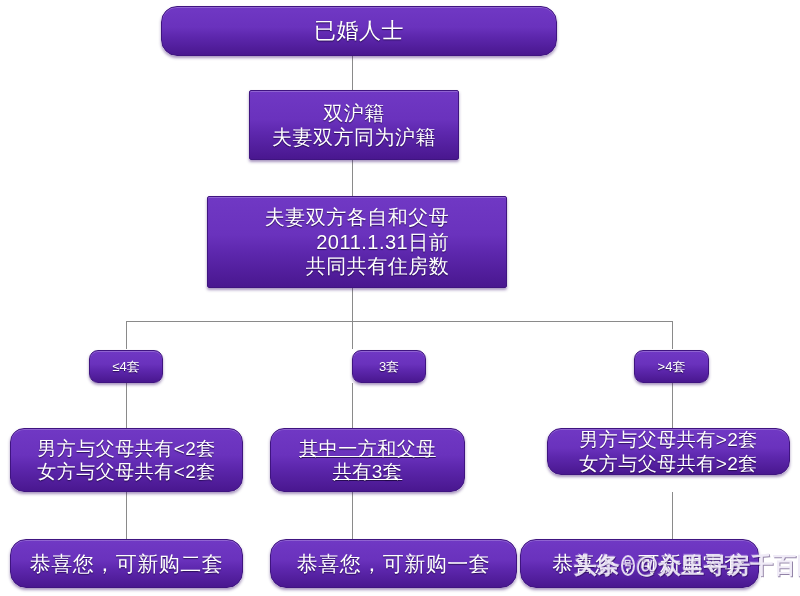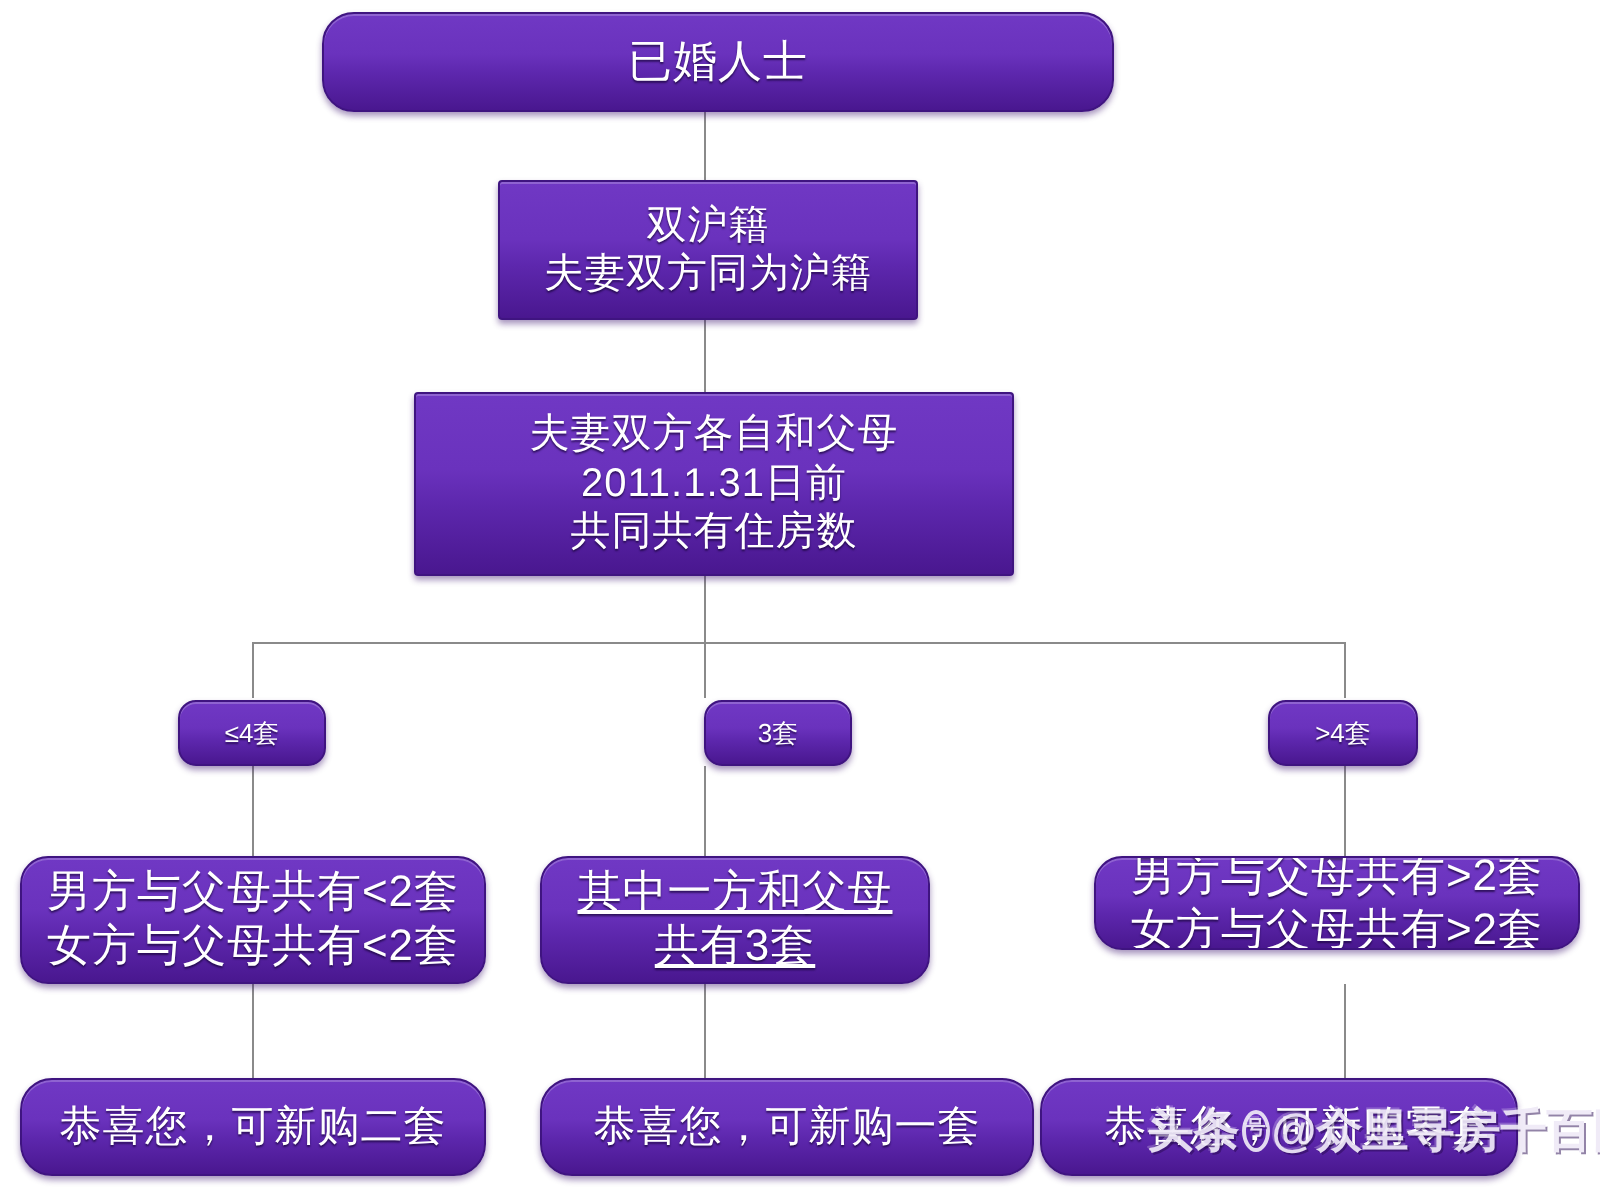--- a/index.html
+++ b/index.html
@@ -60,21 +60,21 @@
   .node.stage {
     font-size: 20px;
   }
   .node.branch-label {
     border-radius: 9px;
     font-size: 13px;
     letter-spacing: 0;
     padding: 0 17px;
   }
   .node.cond {
-    font-size: 22px;
+    font-size: 19px;
     border-radius: 14px;
   }
   .node.result {
     font-size: 21px;
     border-radius: 16px;
   }
 
   
   .watermark {
     position: absolute;
@@ -124,21 +124,21 @@
 
   <div class="line-v" style="left:126px; top:492px; height:47px;"></div>
   <div class="line-v" style="left:352px; top:492px; height:47px;"></div>
   <div class="line-v" style="left:672px; top:492px; height:47px;"></div>
 
   <div class="node root" style="left:161px; top:6px; width:396px; height:50px;">已婚人士</div>
 
   <div class="node stage" style="left:249px; top:90px; width:210px; height:70px;">双沪籍
 夫妻双方同为沪籍</div>
 
-  <div class="node stage" style="left:207px; top:196px; width:300px; height:92px;">夫妻双方各自和父母
+  <div class="node stage" style="left:207px; top:196px; width:300px; height:92px;text-align:right;">夫妻双方各自和父母
 2011.1.31日前
 共同共有住房数</div>
 
   <div class="node branch-label" style="left:89px; top:350px; width:74px; height:33px;">≤4套</div>
 
   <div class="node branch-label" style="left:324px; top:350px; width:74px; height:33px;margin-left:28px;">3套</div>
 
   <div class="node branch-label" style="left:634px; top:350px; width:75px; height:33px;">&gt;4套</div>
 
   <div class="node cond" style="left:10px; top:428px; width:233px; height:64px;">男方与父母共有&lt;2套

